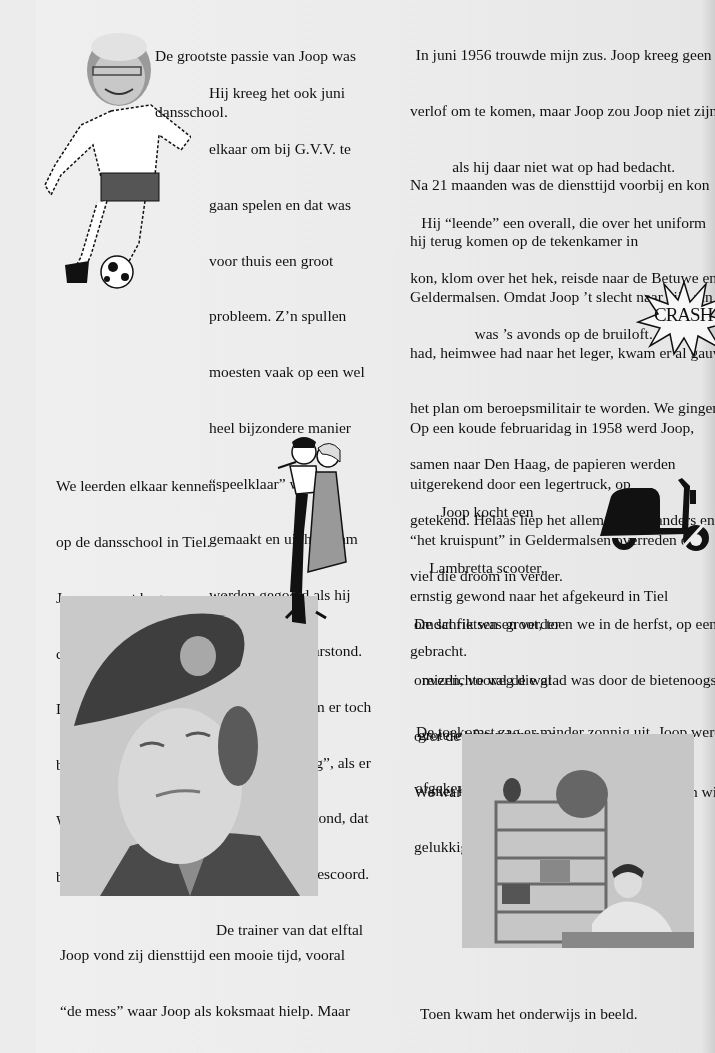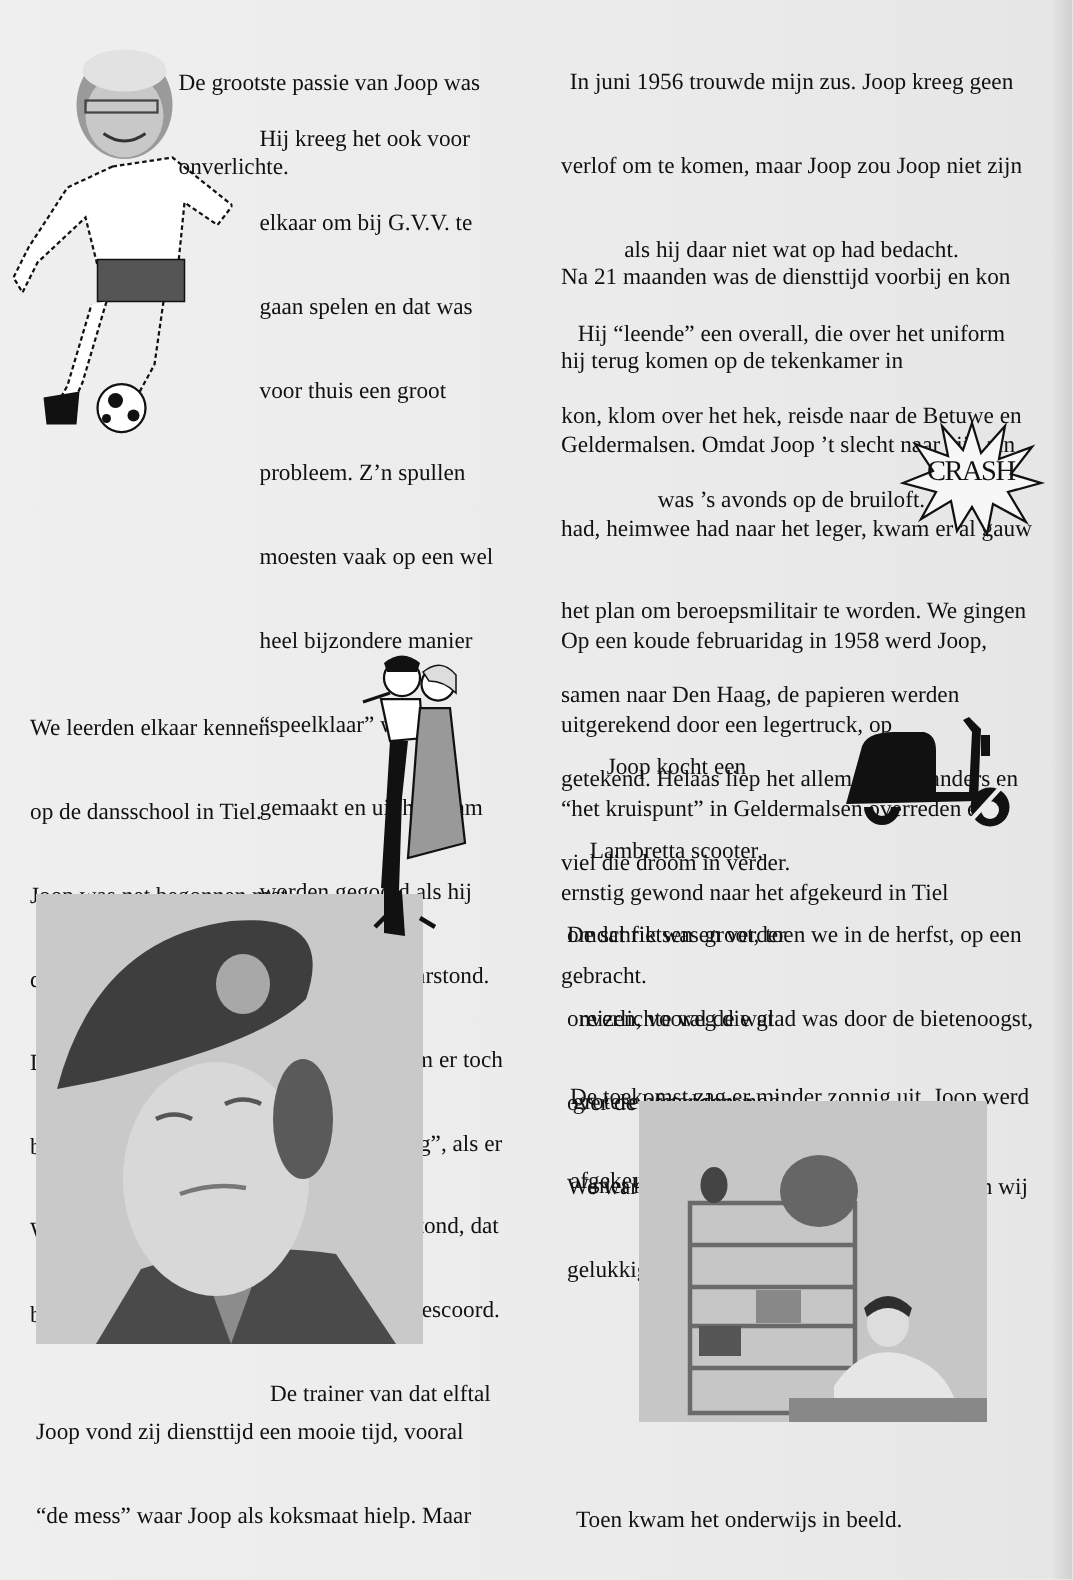--- a/index.html
+++ b/index.html
@@ -3,21 +3,21 @@
   <meta charset="utf-8">
   <style>
     html, body { margin: 0; padding: 0; }
     body {
       width: 715px; height: 1053px; overflow: hidden;
       background: #ececec;
       font-family: "Liberation Serif", serif;
       color: #111;
       position: relative;
     }
-    .page { position: absolute; inset: 0; background: linear-gradient(90deg,#efefef 0%,#ebebeb 60%,#e6e6e6 98%,#cfcfcf 100%); }
+    .page { position: absolute; inset: 0; background: linear-gradient(90deg,#efefef 0%,#ebebeb 60%,#e6e6e6 98%,#cfcfcf 100%); margin-left: 36px; }
     .ghost { position:absolute; color:#dadada; font-size:15px; line-height:18px; white-space:nowrap; }
     .txt { position: absolute; font-size: 15.5px; line-height: 18.6px; white-space: pre; }
     .illus { position: absolute; }
     .photo { position: absolute; background:#bdbdbd; overflow:hidden; }
   </style>
 </head>
 <body>
 
 <div class="page">
 
@@ -35,24 +35,24 @@
     <path d="M104 176 L98 218 L86 240" fill="none" stroke="#111" stroke-width="1.5" stroke-dasharray="3 2"></path>
     <path d="M24 240 L48 236 L46 258 L26 258 Z" fill="#111"></path>
     <circle cx="76" cy="247" r="16" fill="#fff" stroke="#111" stroke-width="1.5"></circle>
     <circle cx="72" cy="242" r="5" fill="#111"></circle>
       <circle cx="84" cy="252" r="4" fill="#111"></circle>
       <circle cx="66" cy="254" r="3" fill="#111"></circle>
   </svg>
 
   <div class="txt" style="left:119px;top:10px;">
     <div>De grootste passie van Joop was</div>
-    <div>onverlichte.</div>
+    <div>dansschool.</div>
   </div>
   <div class="txt" style="left:173px;top:47px;">
-    <div>Hij kreeg het ook voor</div>
+    <div>Hij kreeg het ook juni</div>
     <div>elkaar om bij G.V.V. te</div>
     <div>gaan spelen en dat was</div>
     <div>voor thuis een groot</div>
     <div>probleem. Z’n spullen</div>
     <div>moesten vaak op een wel</div>
     <div>heel bijzondere manier</div>
     <div>“speelklaar” worden</div>
     <div>gemaakt en uit het raam</div>
     <div>worden gegooid als hij</div>
     <div>met zijn fiets klaarstond.</div>

